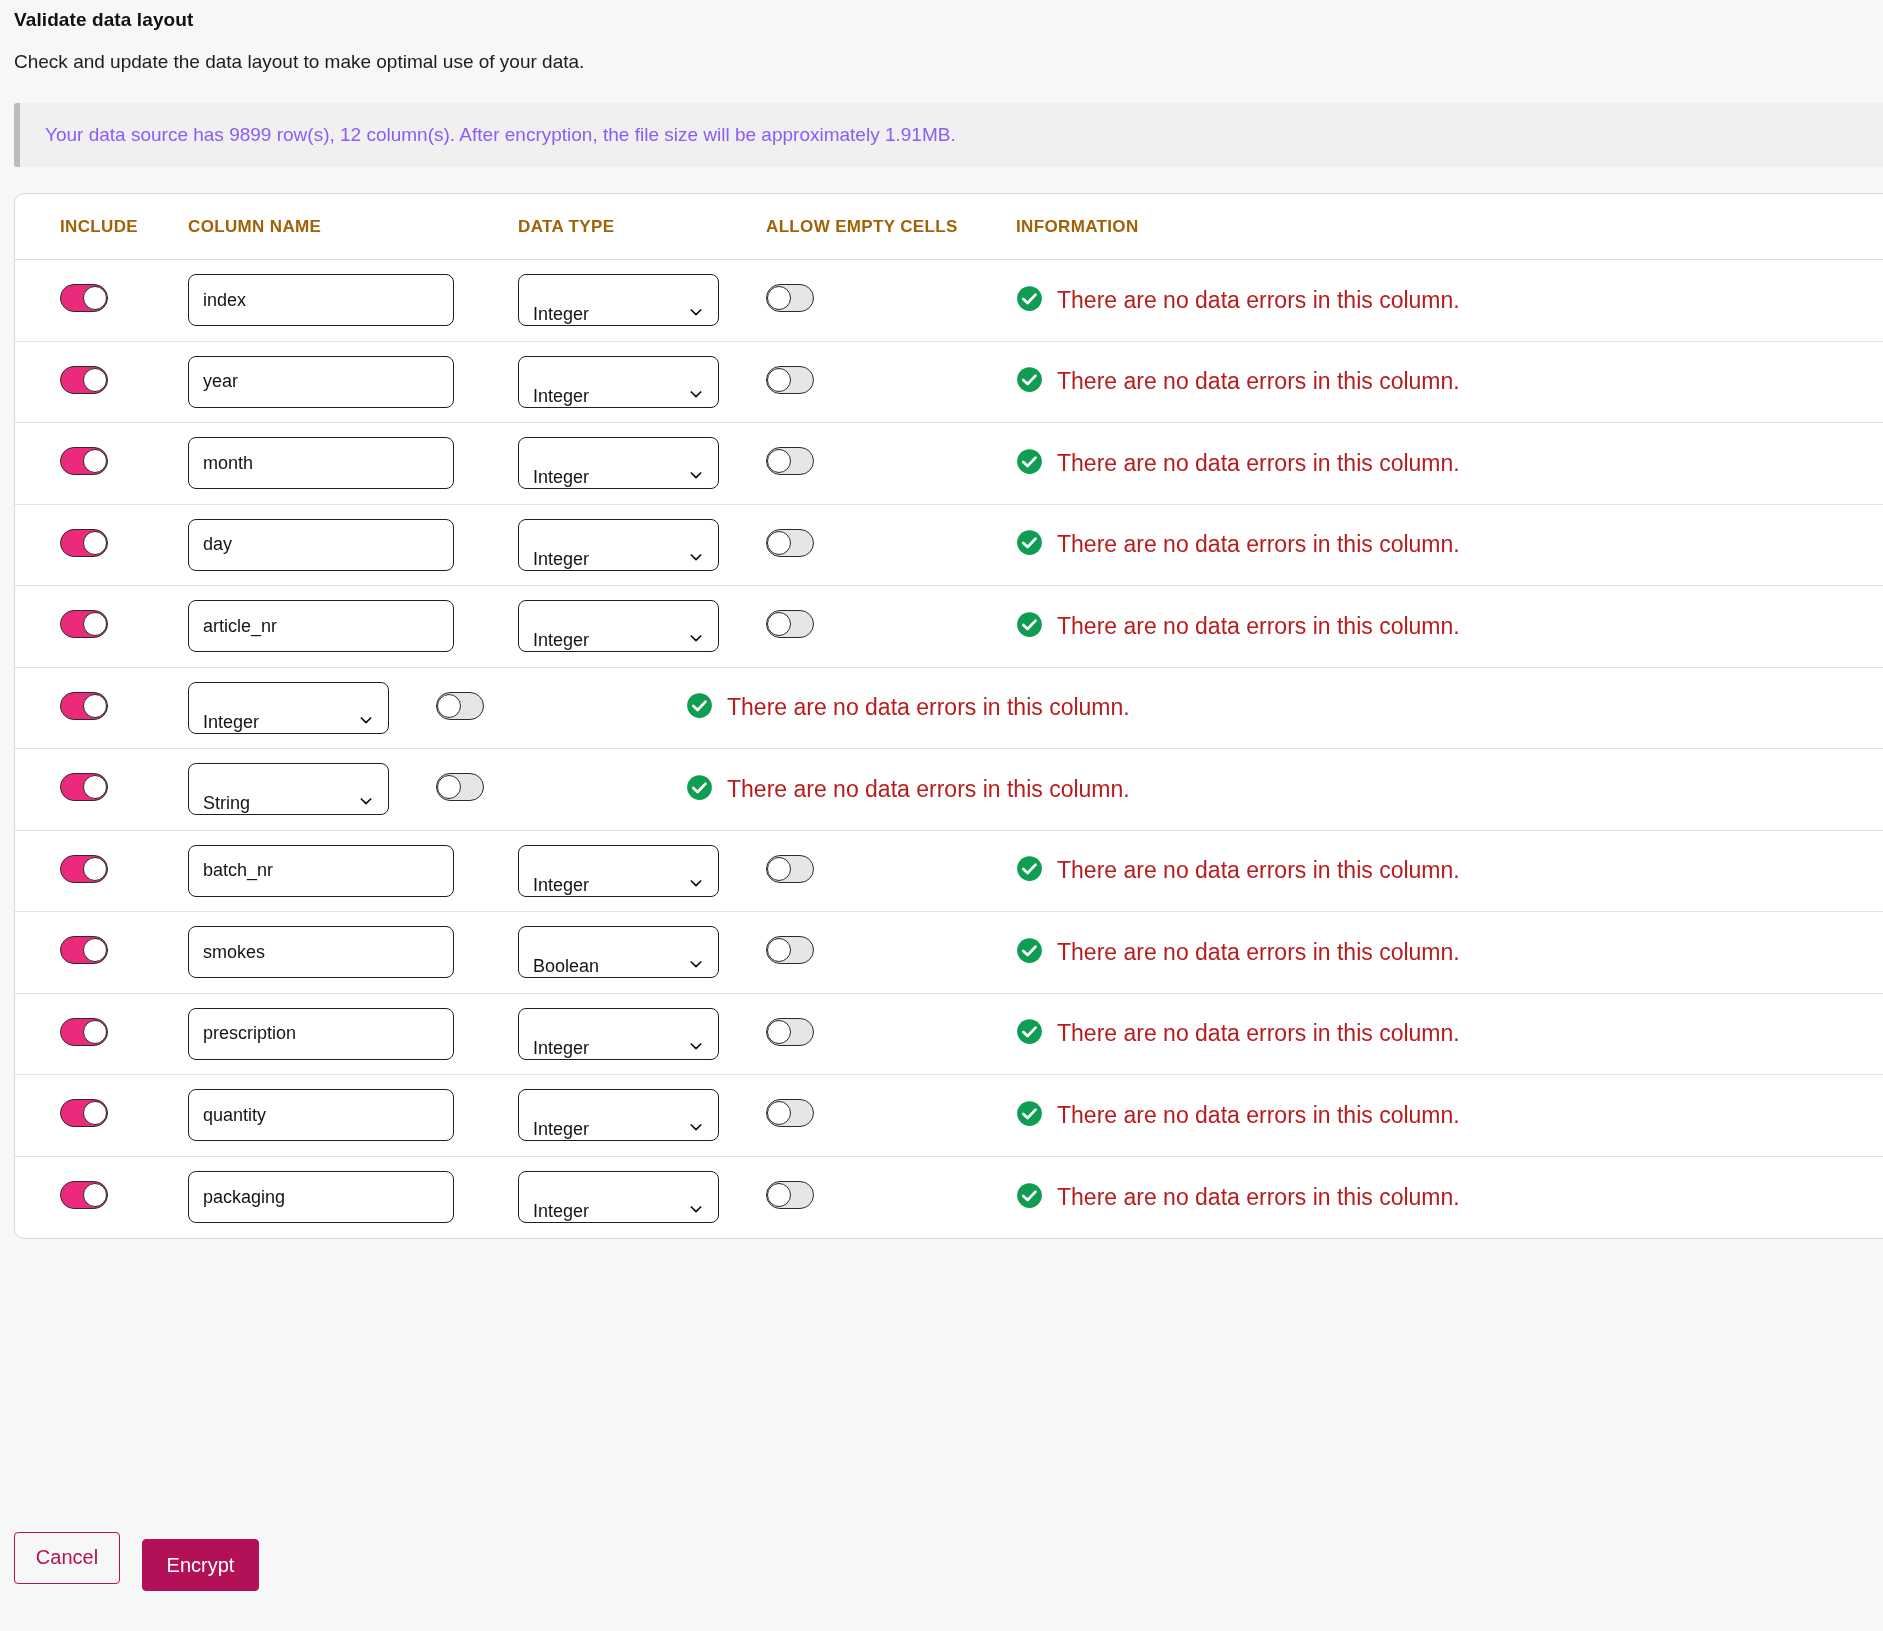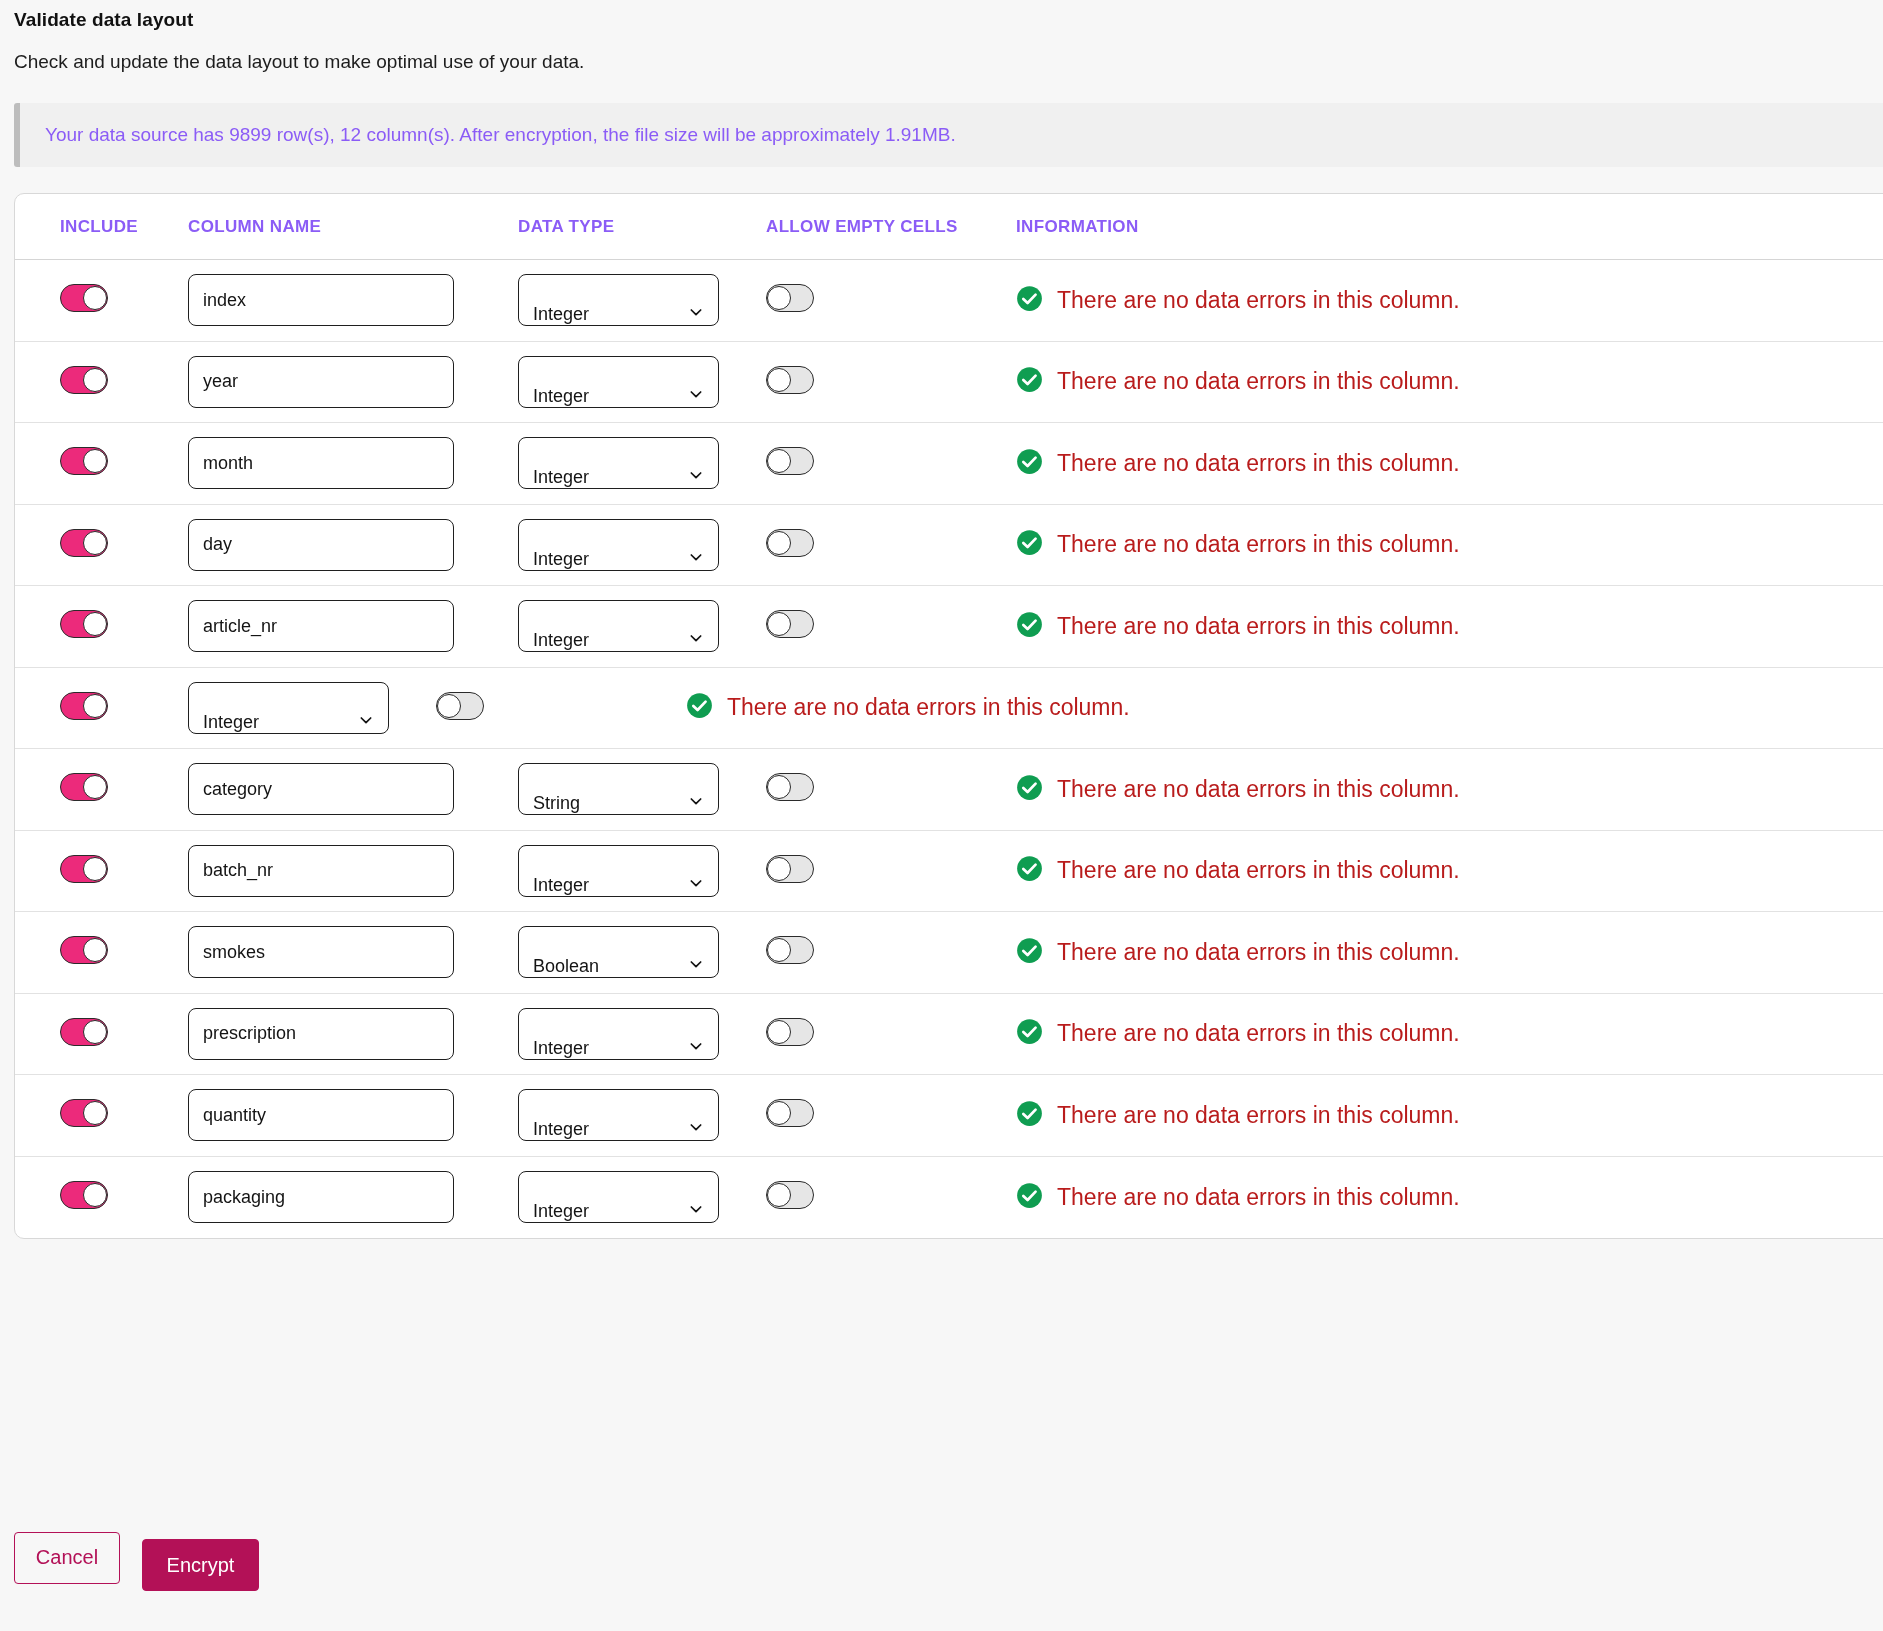--- a/index.html
+++ b/index.html
@@ -70,21 +70,21 @@
 
   .thead {
     height: 66px;
     border-bottom: 1px solid #d5d5d5;
   }
 
   .th {
     font-size: 17px;
     font-weight: bold;
     letter-spacing: .35px;
-    color: #8b5cf6;
+    color: #a16207;
     text-transform: uppercase;
   }
 
   
   .c-include  { width: 163px; padding-left: 45px; }
   .c-name     { width: 330px; padding-left: 10px; }
   .c-type     { width: 258px; padding-left: 10px; }
   .c-empty    { width: 246px; padding-left: 0px; }
   .c-info     { flex: 1; padding-left: 4px; }
 
@@ -328,21 +328,20 @@
           <div class="c-info info-cell">
             <span><svg class="check-icon" viewBox="0 0 24 24">
                 <circle cx="12" cy="12" r="11" fill="#0f9d51"></circle>
                 <polyline points="6.5,12.4 10.3,16 17.4,8.6" fill="none" stroke="#ffffff" stroke-width="2.4" stroke-linecap="round" stroke-linejoin="round"></polyline>
               </svg></span>
             <span class="info-text">There are no data errors in this column.</span>
           </div>
         </div>
         <div class="row tbody-row">
           <div class="c-include"><span class="toggle on"><span class="knob"></span></span></div>
-          <div class="c-name"><input class="name-input" type="text" value="category" style=""></div>
           <div class="c-type">
             <div class="type-select">
               <span>String</span>
               <span><svg class="chev" viewBox="0 0 24 24" fill="none" stroke="#141414" stroke-width="2.6" stroke-linecap="round" stroke-linejoin="round">
                   <polyline points="5,9 12,16 19,9"></polyline>
                 </svg></span>
             </div>
           </div>
           <div class="c-empty"><span class="toggle off"><span class="knob"></span></span></div>
           <div class="c-info info-cell">

